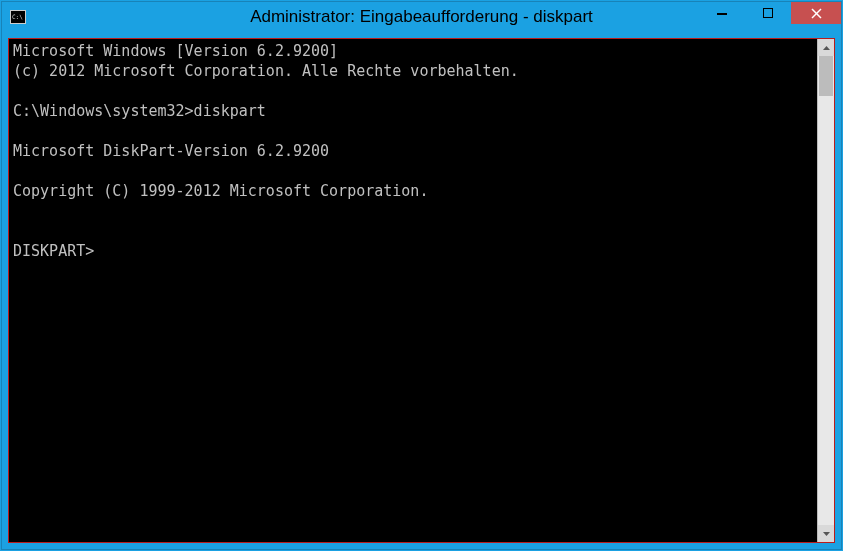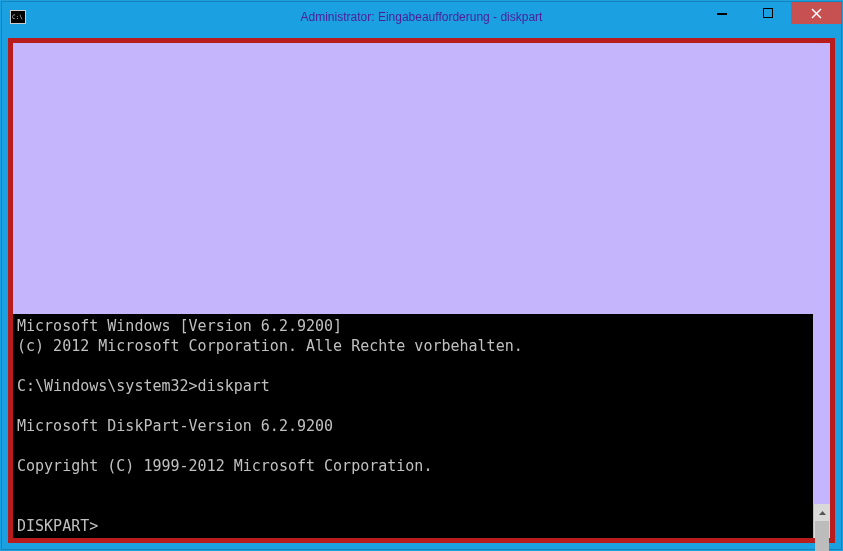--- a/index.html
+++ b/index.html
@@ -45,22 +45,22 @@
       content: "C:\\";
       color: #ccc;
       font-size: 6px;
       font-family: monospace;
       padding-left: 1px;
       line-height: 1;
     }
     .titlebar-text {
       flex: 1;
       text-align: center;
-      color: #4c1d95;
-      font-size: 12px;
+      color: #000000;
+      font-size: 17px;
       position: absolute;
       left: 0;
       right: 0;
       pointer-events: none;
     }
     .titlebar-buttons {
       display: flex;
       margin-left: auto;
       height: 100%;
       z-index: 1;
@@ -86,22 +86,21 @@
     .client-area {
       flex: 1;
       background: #1ba1e2;
       padding: 6px;
       display: flex;
     }
     .console-wrap {
       flex: 1;
       display: flex;
       background: #c4b5fd;
-      border: 5px solid #b91c1c;
-      align-items: flex-end;
+      border: 1px solid #b91c1c;
     }
     .console {
       flex: 1;
       background: #000;
       color: #c0c0c0;
       font-family: "Lucida Console", Consolas, monospace;
       font-size: 15px;
       line-height: 20px;
       padding: 2px 4px;
       white-space: pre;

